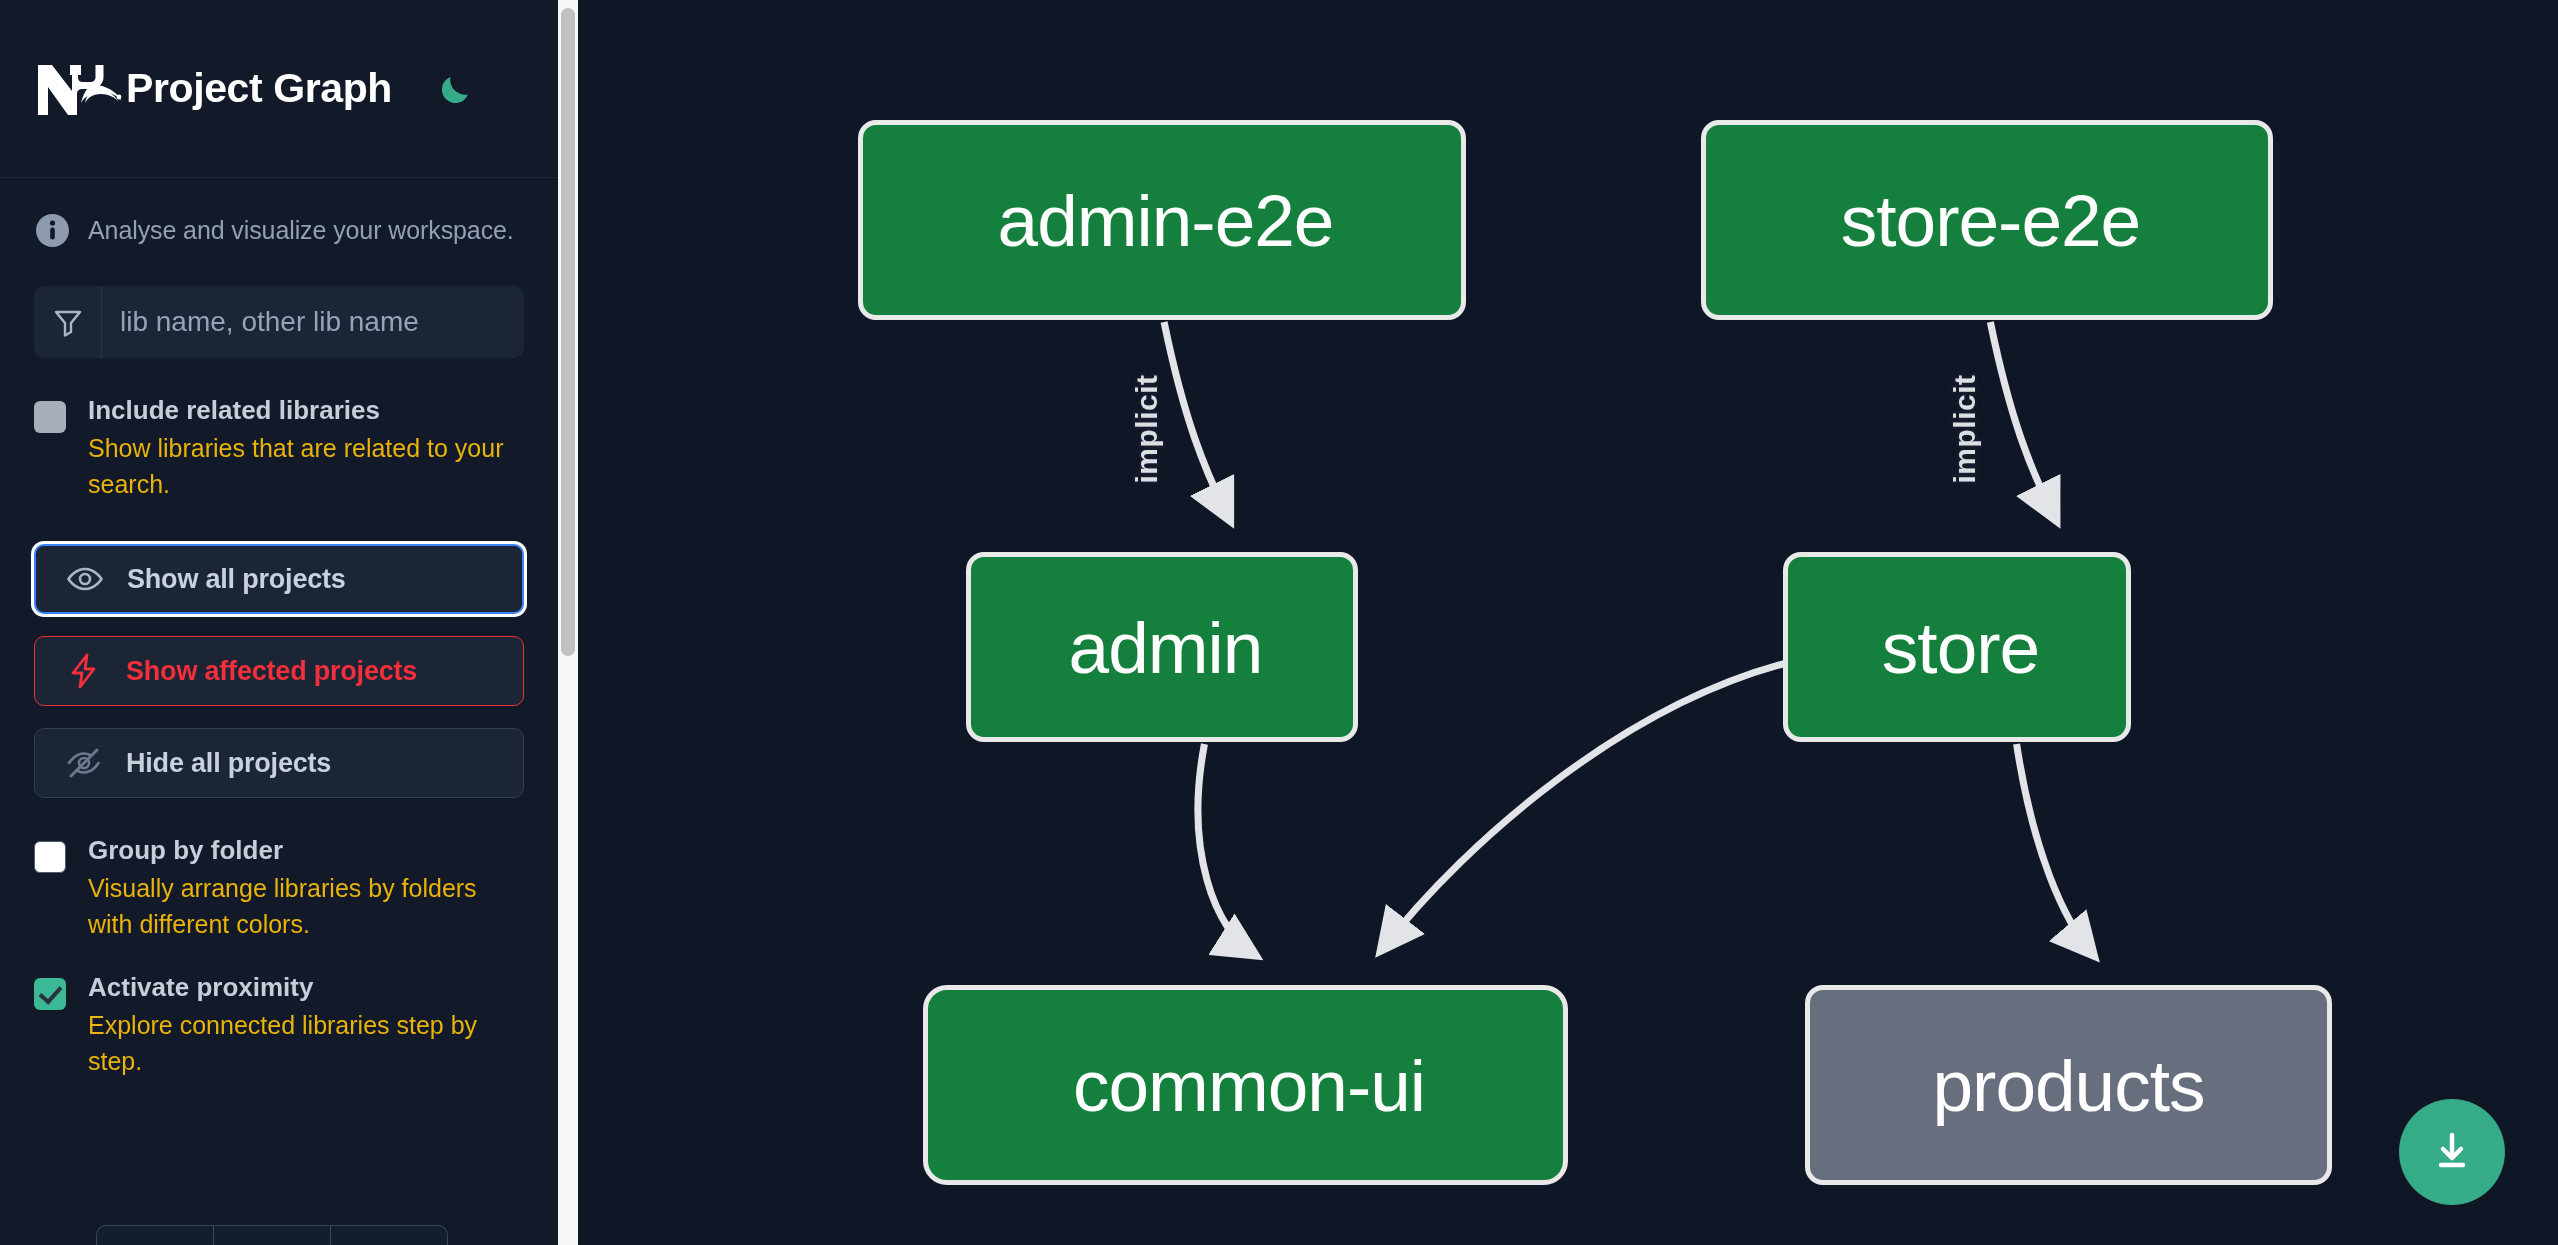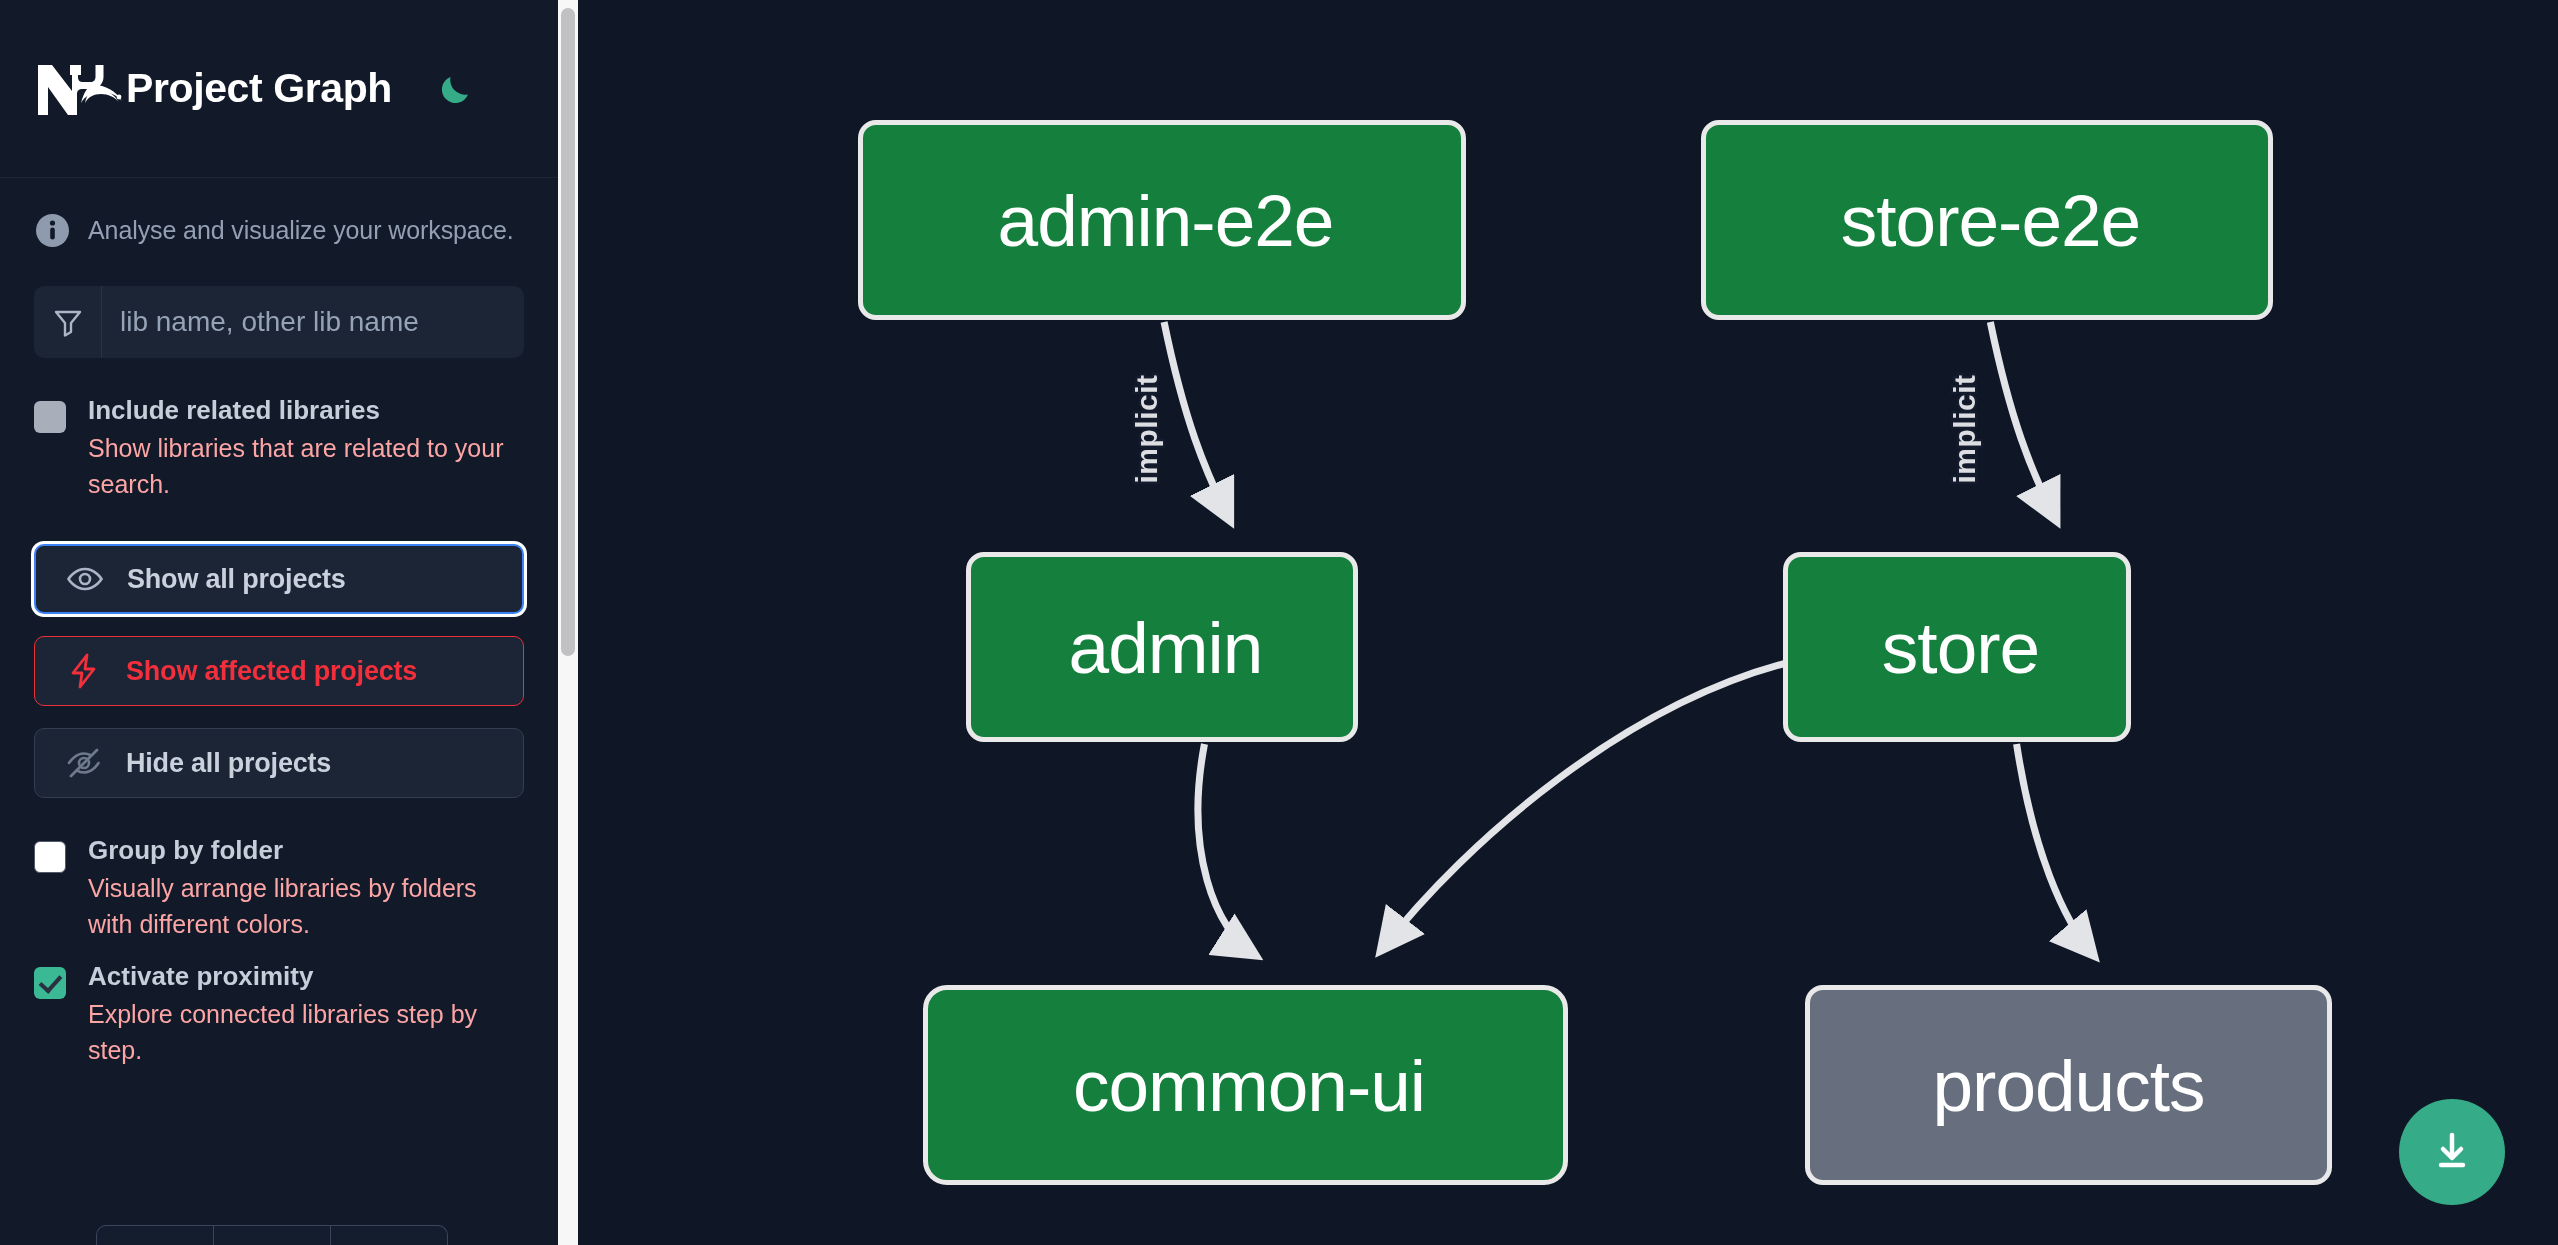--- a/index.html
+++ b/index.html
@@ -79,21 +79,21 @@
     padding: 0 18px;
   }
   .search-input::placeholder { color: #96a3b6; }
 
   
   .cb-row {
     display: flex;
     margin-top: 36px;
     gap: 22px;
   }
-  .cb-row.tight { margin-top: 18px; }
+  .cb-row.tight { margin-top: 29px; }
   .cb {
     width: 32px; height: 32px;
     flex: 0 0 32px;
     border-radius: 6px;
     margin-top: 7px;
     position: relative;
   }
   .cb.gray { background: #a9afba; }
   .cb.white { background: #ffffff; border: 1px solid #535b6b; }
   .cb.green { background: #3bb994; }
@@ -107,21 +107,21 @@
     transform: rotate(42deg);
   }
   .cb-texts { display: flex; flex-direction: column; }
   .cb-label {
     color: #c6ceda;
     font-size: 26px;
     font-weight: 700;
     line-height: 1.25;
   }
   .cb-desc {
-    color: #fca5a5;
+    color: #eab308;
     font-size: 25px;
     line-height: 1.45;
     margin-top: 3px;
     max-width: 460px;
   }
 
   
   .btns { margin-top: 42px; display: flex; flex-direction: column; gap: 22px; }
   .gbtn {
     height: 70px;

